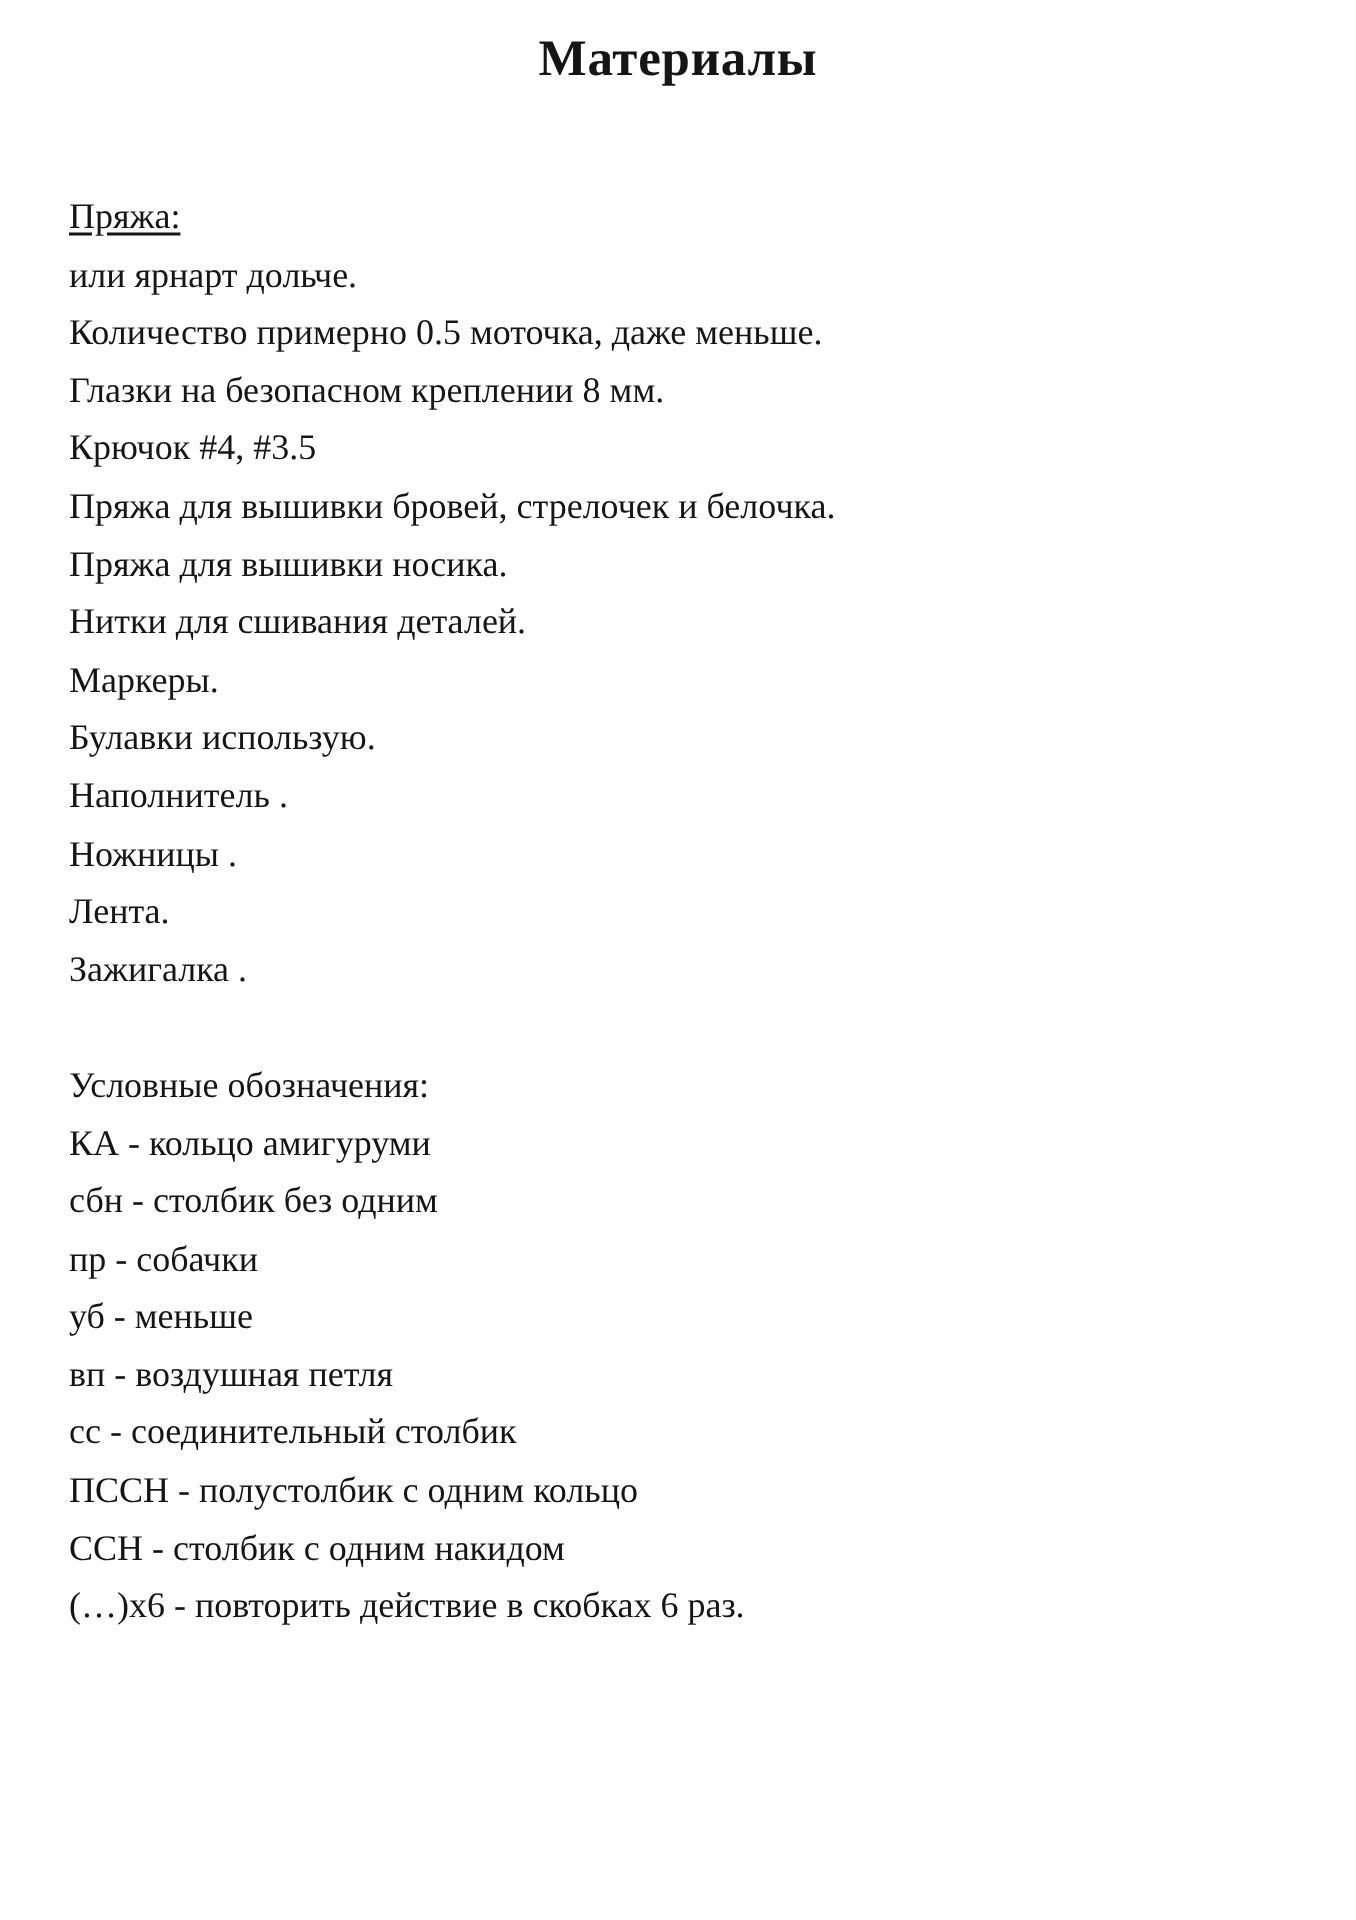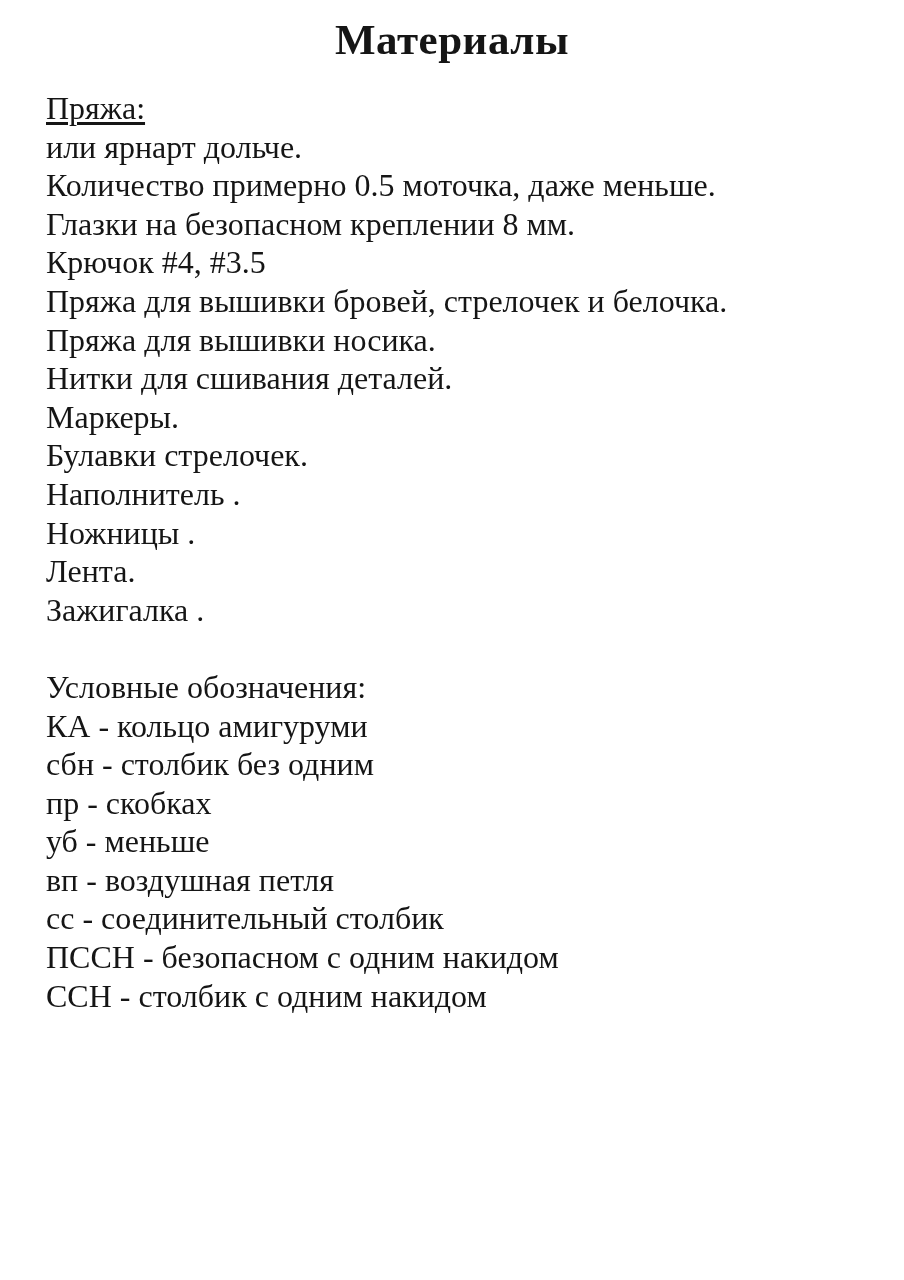--- a/index.html
+++ b/index.html
@@ -13,30 +13,30 @@
     height: 1280px;
     background: #ffffff;
     overflow: hidden;
     font-family: "Liberation Serif", "DejaVu Serif", serif;
     color: #151515;
     filter: blur(0.25px);
   }
   .doc-title {
     padding-top: 20px;
     text-align: center;
-    font-size: 43px;
+    font-size: 34px;
     line-height: 40px;
     font-weight: bold;
     letter-spacing: 0.5px;
   }
   .content {
-    margin-top: 29px;
+    margin-top: 66px;
     margin-left: 46px;
     margin-right: 30px;
-    font-size: 32px;
+    font-size: 24px;
     line-height: 38.6px;
   }
   .section + .section {
     margin-top: 38.6px;
   }
   .line {
     white-space: pre;
   }
   .underlined {
     text-decoration: underline;
@@ -52,31 +52,32 @@
       <div class="section">
         <div class="line underlined">Пряжа:</div>
         <div class="line">или ярнарт дольче.</div>
         <div class="line">Количество примерно 0.5 моточка, даже меньше.</div>
         <div class="line">Глазки на безопасном креплении 8 мм.</div>
         <div class="line">Крючок #4, #3.5</div>
         <div class="line">Пряжа для вышивки бровей, стрелочек и белочка.</div>
         <div class="line">Пряжа для вышивки носика.</div>
         <div class="line">Нитки для сшивания деталей.</div>
         <div class="line">Маркеры.</div>
-        <div class="line">Булавки стрелочек.</div>
+        <div class="line">Булавки использую.</div>
         <div class="line">Наполнитель .</div>
         <div class="line">Ножницы .</div>
         <div class="line">Лента.</div>
         <div class="line">Зажигалка .</div>
       </div>
       <div class="section">
         <div class="line">Условные обозначения:</div>
         <div class="line">КА - кольцо амигуруми</div>
         <div class="line">сбн - столбик без одним</div>
-        <div class="line">пр - скобках</div>
+        <div class="line">пр - собачки</div>
         <div class="line">уб - меньше</div>
         <div class="line">вп - воздушная петля</div>
         <div class="line">сс - соединительный столбик</div>
-        <div class="line">ПССН - безопасном с одним накидом</div>
+        <div class="line">ПССН - полустолбик с одним кольцо</div>
         <div class="line">ССН - столбик с одним накидом</div>
+        <div class="line">(…)х6 - повторить действие в скобках 6 раз.</div>
       </div>
     </div>
 </div>
 
 </body></html>

